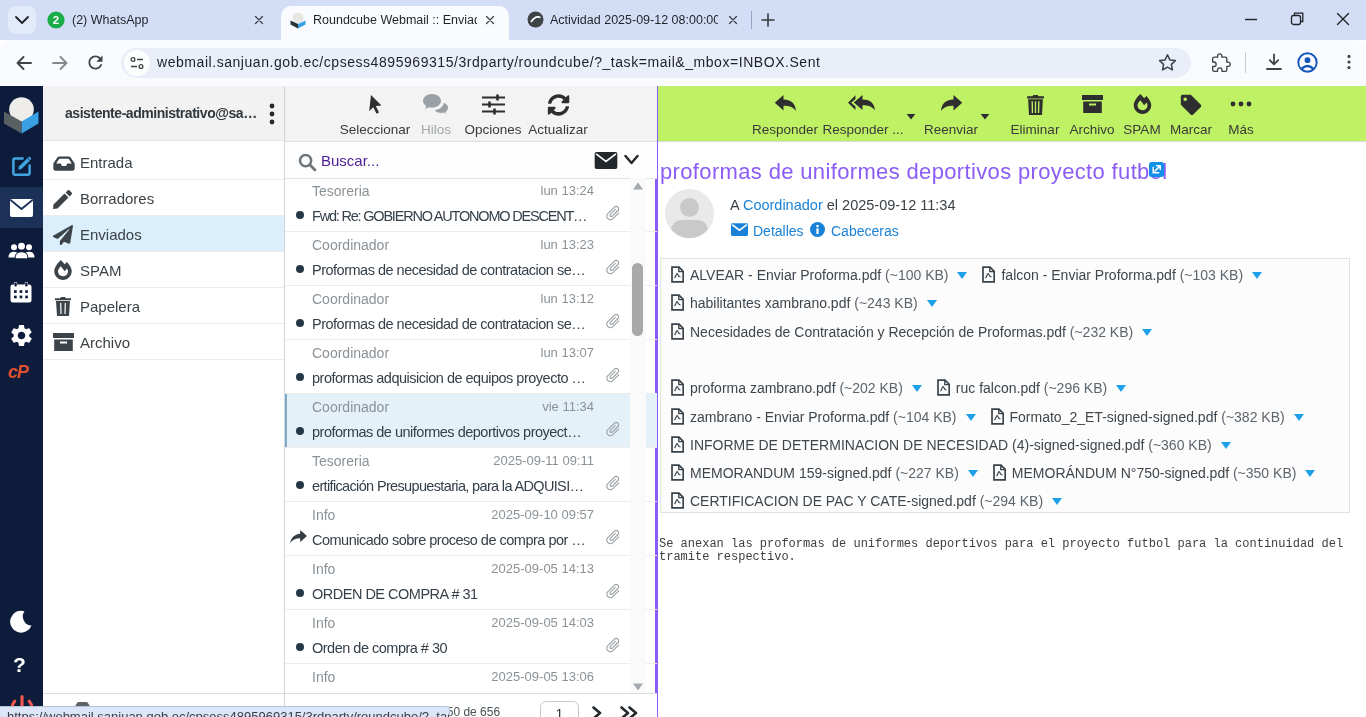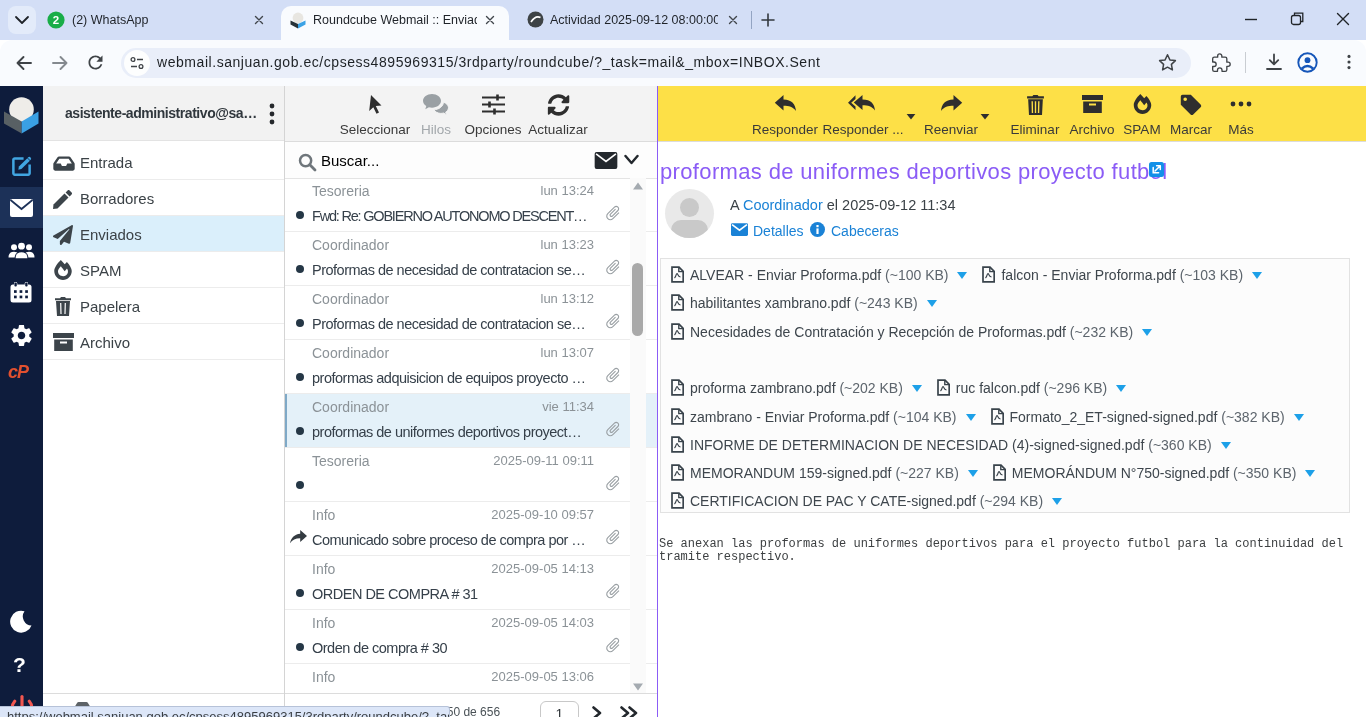--- a/index.html
+++ b/index.html
@@ -24,41 +24,41 @@
 #rail { position:absolute; left:0; top:0; width:43px; height:631px; background:#0e1c3c; }
 #railsel { position:absolute; left:0; top:101px; width:43px; height:41px; background:#1c3158; }
 #folders { position:absolute; left:43px; top:0; width:242px; height:631px; background:#fff; border-right:1px solid #d4d4d4; }
 #fhead { position:absolute; left:0; top:0; width:241px; height:55px; background:#f2f2f2; border-bottom:1px solid #e3e3e3; }
 #fhead .acct { position:absolute; left:22px; top:19px; width:193px; font-size:14px; letter-spacing:-0.45px; font-weight:bold; color:#30373d; white-space:nowrap; overflow:hidden; text-overflow:ellipsis; }
 .folder { position:absolute; left:0; width:241px; height:36px; }
 .folder .ficon { position:absolute; left:10px; top:9px; }
 .folder .flabel { position:absolute; left:37px; top:10px; font-size:15px; color:#3b4247; }
 .fsep { position:absolute; left:0; width:241px; height:1px; background:#ececec; }
 
-#listpane { position:absolute; left:285px; top:0; width:373px; height:631px; background:#fff; border-right:1px solid #8b5cf6; }
+#listpane { position:absolute; left:285px; top:0; width:373px; height:631px; background:#fff; border-right:3px solid #8b5cf6; }
 #ltoolbar { position:absolute; left:0; top:0; width:372px; height:56px; background:#f3f3f3; border-bottom:1px solid #dcdcdc; }
 .tbtn { position:absolute; text-align:center; color:#3a3a3a; font-size:13.5px; }
 .tbtn .lbl { position:absolute; left:50%; transform:translateX(-50%); top:28px; white-space:nowrap; }
 .tbtn svg { display:inline-block; }
 #searchrow { position:absolute; left:0; top:56px; width:372px; height:37px; background:#fdfdfd; border-bottom:1px solid #e4e4e4; }
 #rows { position:absolute; left:0; top:92px; width:372px; height:515px; overflow:hidden; }
 .mrow { position:absolute; left:0; width:372px; height:54px; }
 .mrow .sndr { position:absolute; left:27px; top:5px; font-size:14px; color:#8b9297; }
 .mrow .dt { position:absolute; right:63px; top:5px; font-size:13px; color:#8b9297; }
 .mrow .subj { position:absolute; left:27px; top:30px; width:276px; font-size:14.5px; letter-spacing:-0.5px; color:#36404a; white-space:nowrap; overflow:hidden; text-overflow:ellipsis; }
 .mrow .dot { position:absolute; left:11px; top:33px; width:8px; height:8px; border-radius:50%; background:#253746; }
 .mrow .clip { position:absolute; left:319px; top:26px; }
 .rsep { position:absolute; left:0; width:372px; height:1px; background:#ececec; }
 #selrow { position:absolute; left:0; top:216px; width:372px; height:54px; background:#e4f1f9; border-left:2px solid #7fa9c7; }
 #lscroll { position:absolute; left:345px; top:92px; width:16px; height:515px; background:#fafafa; }
 #lthumb { position:absolute; left:2px; top:85px; width:11px; height:73px; background:#a9a9a9; border-radius:6px; }
 #lfooter { position:absolute; left:0; top:607px; width:372px; height:24px; background:#fff; border-top:1px solid #dcdcdc; }
 
 #msgpane { position:absolute; left:658px; top:0; width:708px; height:631px; background:#fff; }
-#mtoolbar { position:absolute; left:0; top:0; width:708px; height:56px; background:#fde047; border-bottom:1px solid #dcdcdc; }
+#mtoolbar { position:absolute; left:0; top:0; width:708px; height:56px; background:#bef264; border-bottom:1px solid #dcdcdc; }
 #subject { position:absolute; left:2px; top:73px; font-size:22px; font-weight:normal; color:#8b5cf6; letter-spacing:0.35px; }
 #attbox { position:absolute; left:2px; top:172px; width:690px; height:255px; border:1px solid #e2e2e2; background:#fcfcfc; }
 .arow { position:absolute; left:10px; height:28px; font-size:14px; color:#3e464d; white-space:nowrap; }
 .arow .sz { color:#5d656d;text-align:right; }
 .aic { display:inline-block; vertical-align:-3px; margin-right:6px; }
 .caret { display:inline-block; width:0; height:0; border-left:5.5px solid transparent; border-right:5.5px solid transparent; border-top:7px solid #1da0e8; vertical-align:1px; margin-left:9px; }
 .gap2 { display:inline-block; width:15px; }
 #mbody { position:absolute; left:1px; top:452px; width:700px; font-family:"Liberation Mono", monospace; font-size:12px; line-height:13px; color:#3d4042; }
 
 #statusbubble { position:absolute; left:0; top:706px; width:450px; height:11px; background:#dce6f8; border:1px solid #b6c2d8; border-bottom:none; border-left:none; border-radius:0 3px 0 0; overflow:hidden; }
@@ -329,21 +329,21 @@
               <path fill="#2e2e2e" d="M370.72 133.28C339.458 104.008 298.888 88 255.848 88c-77.458.068-144.328 53.178-162.791 126.85-1.344 5.363-6.122 9.15-11.651 9.15H24.103c-7.498 0-13.194-6.807-11.807-14.176C33.933 94.924 134.813 8 256 8c66.448 0 126.791 26.136 171.315 68.685L465.97 38.03C481.083 22.914 507 33.62 507 55v134c0 13.255-10.745 24-24 24H349c-21.382 0-32.09-25.851-16.971-40.971l38.691-38.749zM32 296h134c21.382 0 32.09 25.851 16.971 40.971l-38.691 38.749C175.542 404.992 216.112 421 259.152 421c77.418-.07 144.315-53.144 162.79-126.85 1.344-5.363 6.122-9.15 11.651-9.15h57.304c7.498 0 13.194 6.807 11.807 14.176C481.067 417.076 380.187 504 259 504c-66.448 0-126.791-26.136-171.315-68.685L49.03 473.97C33.917 489.086 8 478.38 8 457V323c0-13.255 10.745-24 24-24z"></path>
             </svg>
           <div class="lbl">Actualizar</div>
         </div>
       </div>
       <div id="searchrow">
         <svg class="abs" style="left:13px;top:11px" width="19" height="19" viewBox="0 0 19 19">
             <circle cx="7.6" cy="7.6" r="5.6" fill="none" stroke="#6f767b" stroke-width="2.5"></circle>
             <path d="M11.8 11.8 L17 17" stroke="#6f767b" stroke-width="2.8" stroke-linecap="round"></path>
           </svg>
-        <div class="abs" style="left:36px;top:10px;font-size:15px;color:#000000;">Buscar...</div>
+        <div class="abs" style="left:36px;top:10px;font-size:15px;color:#4c1d95;">Buscar...</div>
         <svg class="abs" style="left:309px;top:10px" width="24" height="17" viewBox="0 0 24 18">
             <rect width="24" height="18" rx="2" fill="#23282d"></rect>
             <path d="M1.5 2 L12 10 L22.5 2" stroke="#fdfdfd" stroke-width="1.8" fill="none"></path>
           </svg>
         <svg class="abs" style="left:339px;top:12px" width="15" height="12" viewBox="0 0 15 12">
             <path d="M1.5 2 L7.5 9 L13.5 2" stroke="#23282d" stroke-width="2.4" fill="none" stroke-linecap="round" stroke-linejoin="round"></path>
           </svg>
       </div>
       <div id="rows">
         <div id="selrow"></div>
@@ -389,20 +389,21 @@
           <div class="dot"></div>
             <div class="subj">proformas de uniformes deportivos proyect…</div>
           <svg class="clip" style="transform:rotate(45deg)" width="18" height="18" viewBox="0 0 24 24">
               <path fill="#9aa0a4" d="M16.5 6 v11.5 c0 2.21 -1.79 4 -4 4 s-4 -1.79 -4 -4 V5 c0 -1.38 1.12 -2.5 2.5 -2.5 s2.5 1.12 2.5 2.5 v10.5 c0 0.55 -0.45 1 -1 1 s-1 -0.45 -1 -1 V6 H10 v9.5 c0 1.38 1.12 2.5 2.5 2.5 s2.5 -1.12 2.5 -2.5 V5 c0 -2.21 -1.79 -4 -4 -4 S7 2.79 7 5 v12.5 c0 3.04 2.46 5.5 5.5 5.5 s5.5 -2.46 5.5 -5.5 V6 Z"></path>
             </svg>
         </div>
         <div class="mrow" style="top:270px">
           <div class="sndr">Tesoreria</div>
             <div class="dt">2025-09-11 09:11</div>
           <div class="dot"></div>
+            <div class="subj" style="letter-spacing:-0.65px">ertificación Presupuestaria, para la ADQUISI…</div>
           <svg class="clip" style="transform:rotate(45deg)" width="18" height="18" viewBox="0 0 24 24">
               <path fill="#9aa0a4" d="M16.5 6 v11.5 c0 2.21 -1.79 4 -4 4 s-4 -1.79 -4 -4 V5 c0 -1.38 1.12 -2.5 2.5 -2.5 s2.5 1.12 2.5 2.5 v10.5 c0 0.55 -0.45 1 -1 1 s-1 -0.45 -1 -1 V6 H10 v9.5 c0 1.38 1.12 2.5 2.5 2.5 s2.5 -1.12 2.5 -2.5 V5 c0 -2.21 -1.79 -4 -4 -4 S7 2.79 7 5 v12.5 c0 3.04 2.46 5.5 5.5 5.5 s5.5 -2.46 5.5 -5.5 V6 Z"></path>
             </svg>
         </div>
         <div class="mrow" style="top:324px">
           <div class="sndr">Info</div>
             <div class="dt">2025-09-10 09:57</div>
           <svg class="abs" style="left:5px;top:28px" width="17" height="14" viewBox="0 0 17 14">
               <path fill="#343b41" d="M10.2 0 L17 6 L10.2 12 L10.2 8.3 C5.5 8.3 2.3 9.8 0 13.2 C0.9 8.1 4.2 4.3 10.2 3.7 Z"></path>
             </svg>

